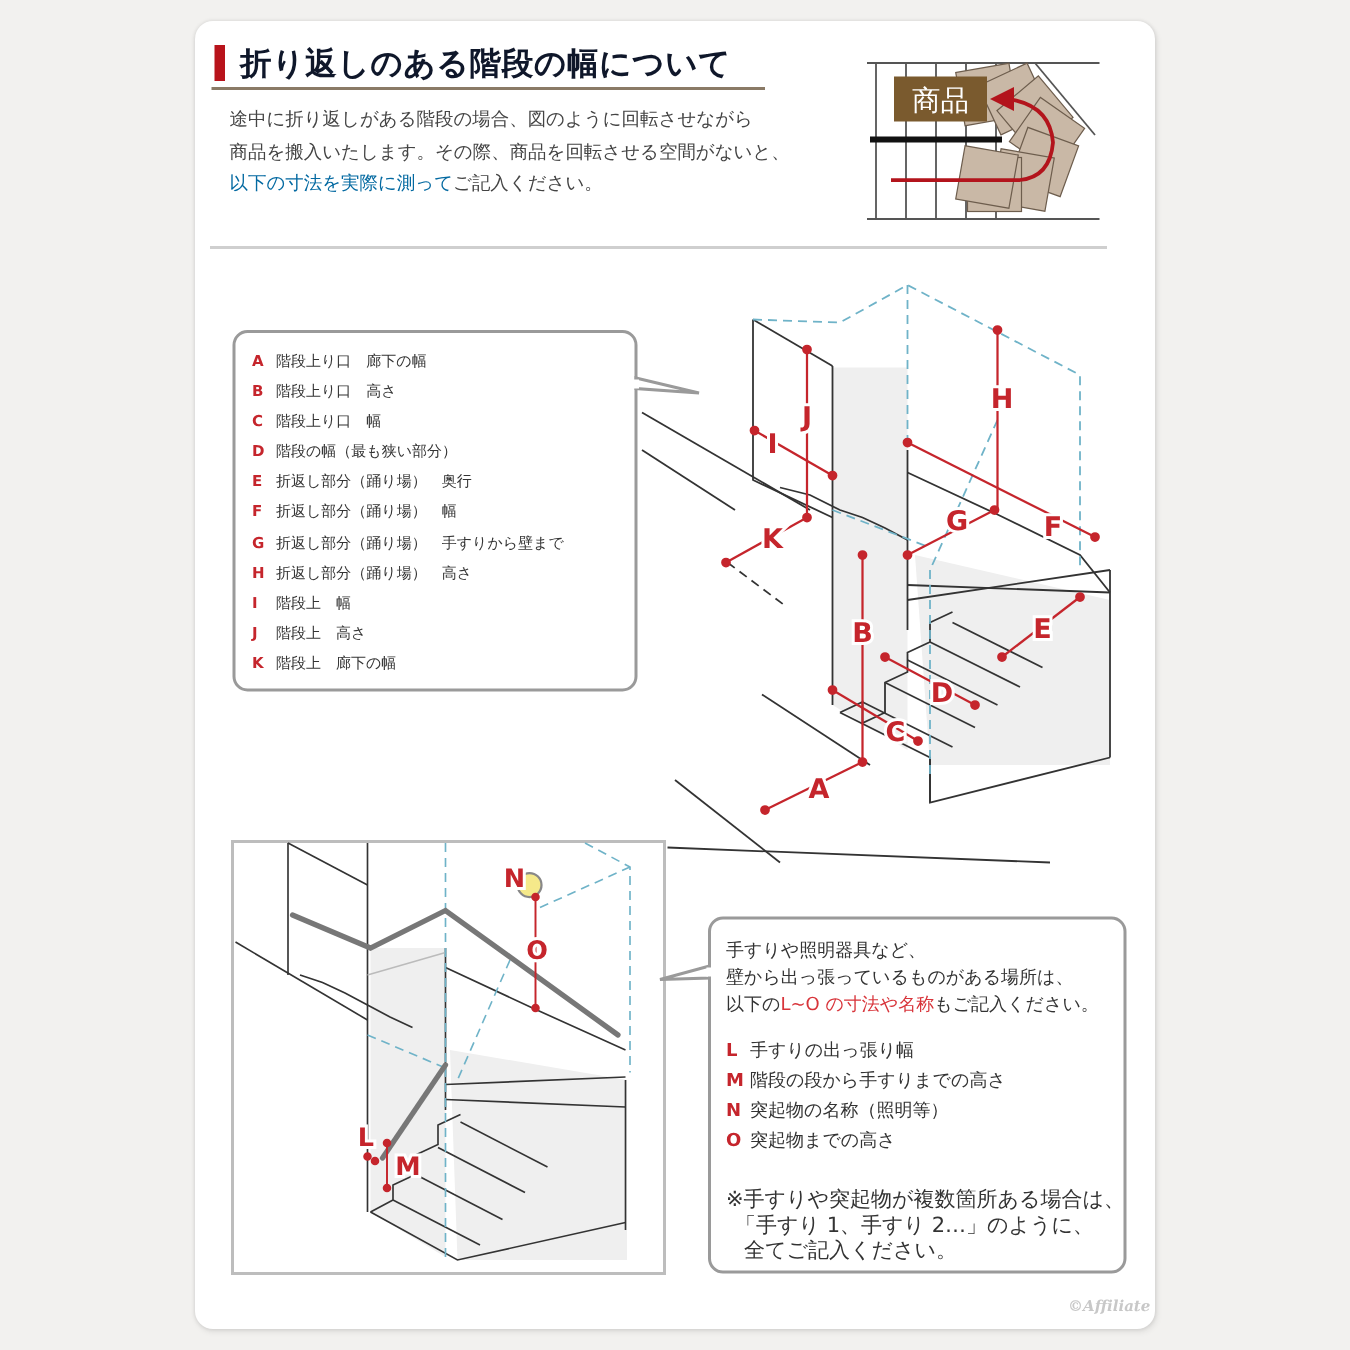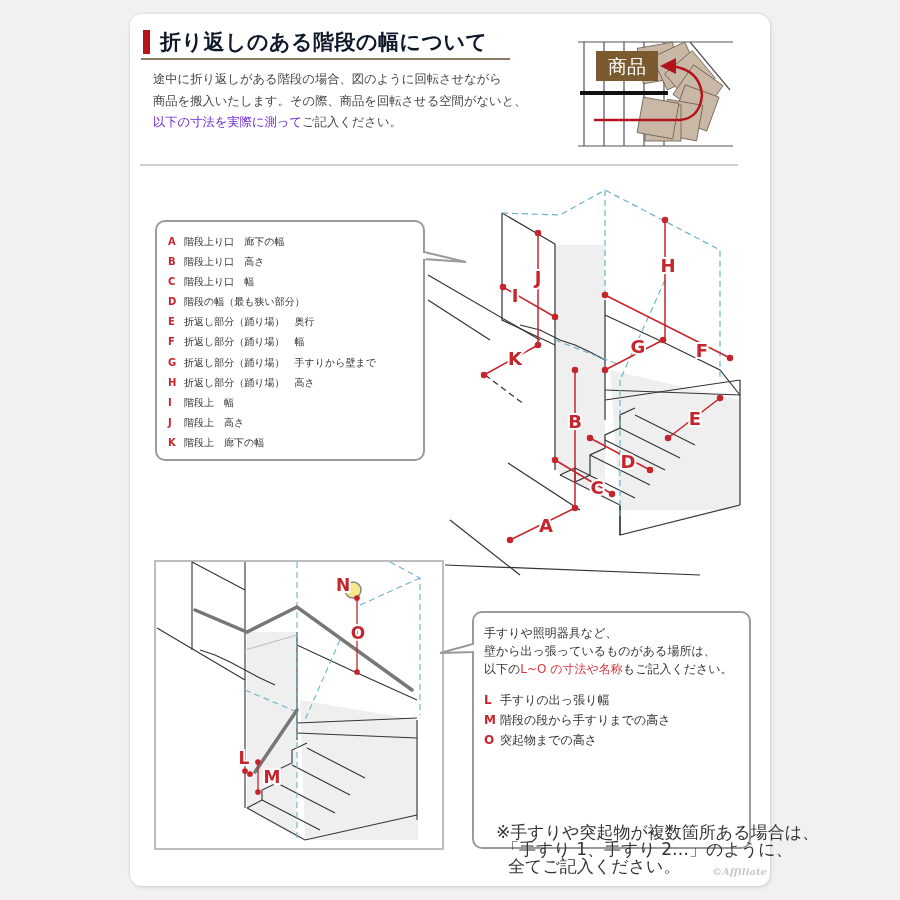--- a/index.html
+++ b/index.html
@@ -3,32 +3,32 @@
 <meta charset="utf-8">
 <style>
   html, body { margin:0; padding:0; }
   body { width:900px; height:900px; background:#f2f1ef; position:relative; overflow:hidden; font-family:"DejaVu Sans", sans-serif; }
   .card { position:absolute; left:130px; top:14px; width:640px; height:872px; background:#fff; border-radius:12px; box-shadow:0 0 3px rgba(0,0,0,0.12), 1px 2px 4px rgba(0,0,0,0.08); }
   .title { position:absolute; left:143px; top:27px; height:30px; display:flex; align-items:center; }
   .title-bar { width:7px; height:24px; background:#b8131b; margin-right:10px; }
   .title-text { font-size:21px; font-weight:bold; color:#0f172a; letter-spacing:0.5px; white-space:nowrap; }
   .title-rule { position:absolute; left:141px; top:58px; width:369px; height:2px; background:#8a7a66; }
   .intro { position:absolute; left:153px; top:69px; font-size:12.3px; line-height:21.5px; color:#444; white-space:nowrap; }
-  .intro .red { color:#6d28d9; }
+  .intro .red { color:#0369a1; }
   .divider { position:absolute; left:140px; top:164px; width:598px; height:2px; background:#cfcfcf; }
   .legend-box { position:absolute; left:155px; top:220px; width:270px; height:241px; border:2px solid #9a9a9a; border-radius:10px; background:#fff; box-sizing:border-box; }
   .legend-list { position:absolute; left:168px; top:232px; font-size:10px; line-height:20.1px; color:#333; }
   .legend-list .row { white-space:nowrap; }
   .legend-list .k { display:inline-block; width:16px; color:#c5252c; font-weight:bold; }
   .note-box { position:absolute; left:472px; top:611px; width:279px; height:238px; border:2px solid #9a9a9a; border-radius:10px; background:#fff; box-sizing:border-box; }
   .note-text { position:absolute; left:484px; top:624px; font-size:12px; line-height:18px; color:#333; white-space:nowrap; }
   .note-text .red { color:#d8343a; }
   .note-items { position:absolute; left:484px; top:690px; font-size:12px; line-height:20px; color:#333; white-space:nowrap; }
   .note-items .k { display:inline-block; width:16px; color:#c5252c; font-weight:bold; }
-  .note-foot { position:absolute; left:484px; top:824px; font-size:17px; line-height:17px; color:#333; white-space:nowrap;margin-left:12px; }
+  .note-foot { position:absolute; left:484px; top:792px; font-size:14px; line-height:17px; color:#333; white-space:nowrap; }
   .lower-frame { position:absolute; left:154px; top:560px; width:290px; height:290px; border:2px solid #bdbdbd; box-sizing:border-box; }
   .watermark { position:absolute; left:712px; top:866px; font-size:10px; font-style:italic; color:#c8c8c8; font-family:"DejaVu Serif", serif;font-weight:bold; }
   svg { position:absolute; left:0; top:0; }
 </style>
 </head>
 <body>
 
 <div class="card"></div>
 
 <div class="title">
@@ -249,20 +249,21 @@
   <rect x="471" y="645" width="6" height="6" fill="#fff"></rect>
 </svg>
 <div class="note-text">
   <div>手すりや照明器具など、</div>
   <div>壁から出っ張っているものがある場所は、</div>
   <div><span>以下の</span><span class="red">L~O の寸法や名称</span><span>もご記入ください。</span></div>
 </div>
 <div class="note-items">
   <div><span class="k">L</span><span>手すりの出っ張り幅</span></div>
   <div><span class="k">M</span><span>階段の段から手すりまでの高さ</span></div>
+  <div><span class="k">N</span><span>突起物の名称（照明等）</span></div>
   <div><span class="k">O</span><span>突起物までの高さ</span></div>
 </div>
 <div class="note-foot">
   <div>※手すりや突起物が複数箇所ある場合は、</div>
   <div style="padding-left:6px">「手すり 1、手すり 2…」のように、</div>
   <div style="padding-left:12px">全てご記入ください。</div>
 </div>
 
 <div class="watermark">©Affiliate</div>
 

